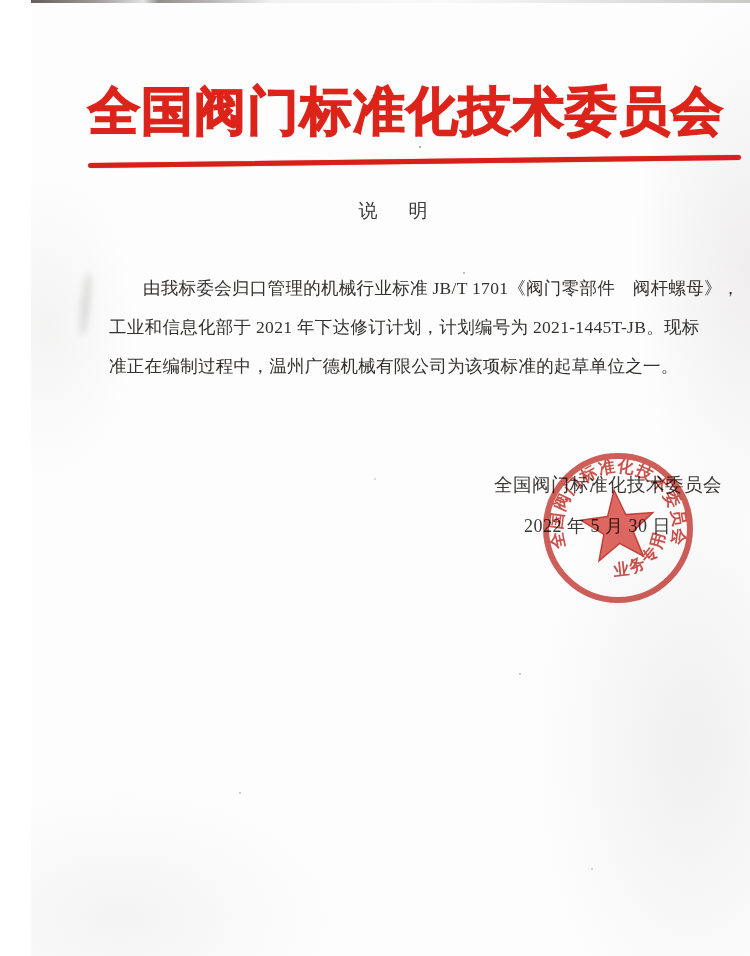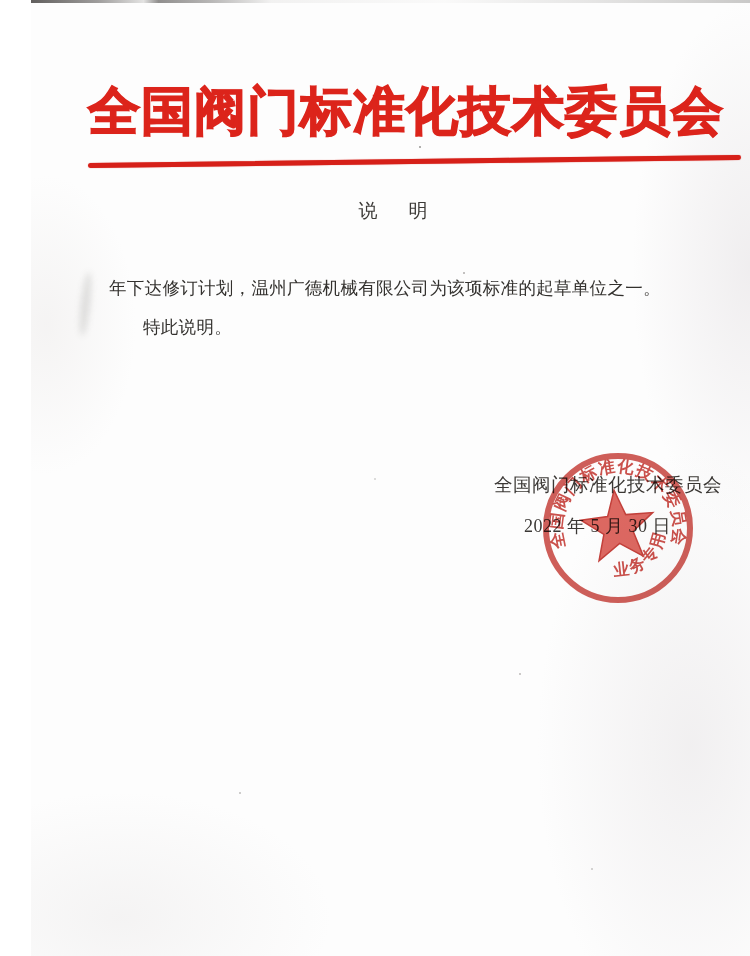--- a/index.html
+++ b/index.html
@@ -95,22 +95,23 @@
   <div class="top-edge"></div>
   <div class="edge-smudge"></div>
 
   <h1 class="org-title">全国阀门标准化技术委员会</h1>
 
   <div class="red-rule"></div>
 
   <h2 class="doc-title">说　明</h2>
 
   <div class="body-block">
-    <div class="body-line">年下达修订计划，温州广德机械有限公司为该项标准的起草单位之一。</div>
-    <div class="body-line indent">特此说明。</div>
+    <div class="body-line indent">由我标委会归口管理的机械行业标准 JB/T 1701《阀门零部件　阀杆螺母》，</div>
+    <div class="body-line">工业和信息化部于 2021 年下达修订计划，计划编号为 2021-1445T-JB。现标</div>
+    <div class="body-line">准正在编制过程中，温州广德机械有限公司为该项标准的起草单位之一。</div>
   </div>
 
   <div class="sig-org">全国阀门标准化技术委员会</div>
 
   <div class="sig-date">2022 年 5 月 30 日</div>
 
   <svg class="seal" viewBox="0 0 166 166">
     <defs>
       <path id="ringTextPath" d="M 30.4 104.2 A 56 56 0 1 1 135.6 104.2" fill="none"></path>
       <path id="bannerPath" d="M 78.9 131.8 A 47 47 0 0 0 130 86.6" fill="none"></path>

